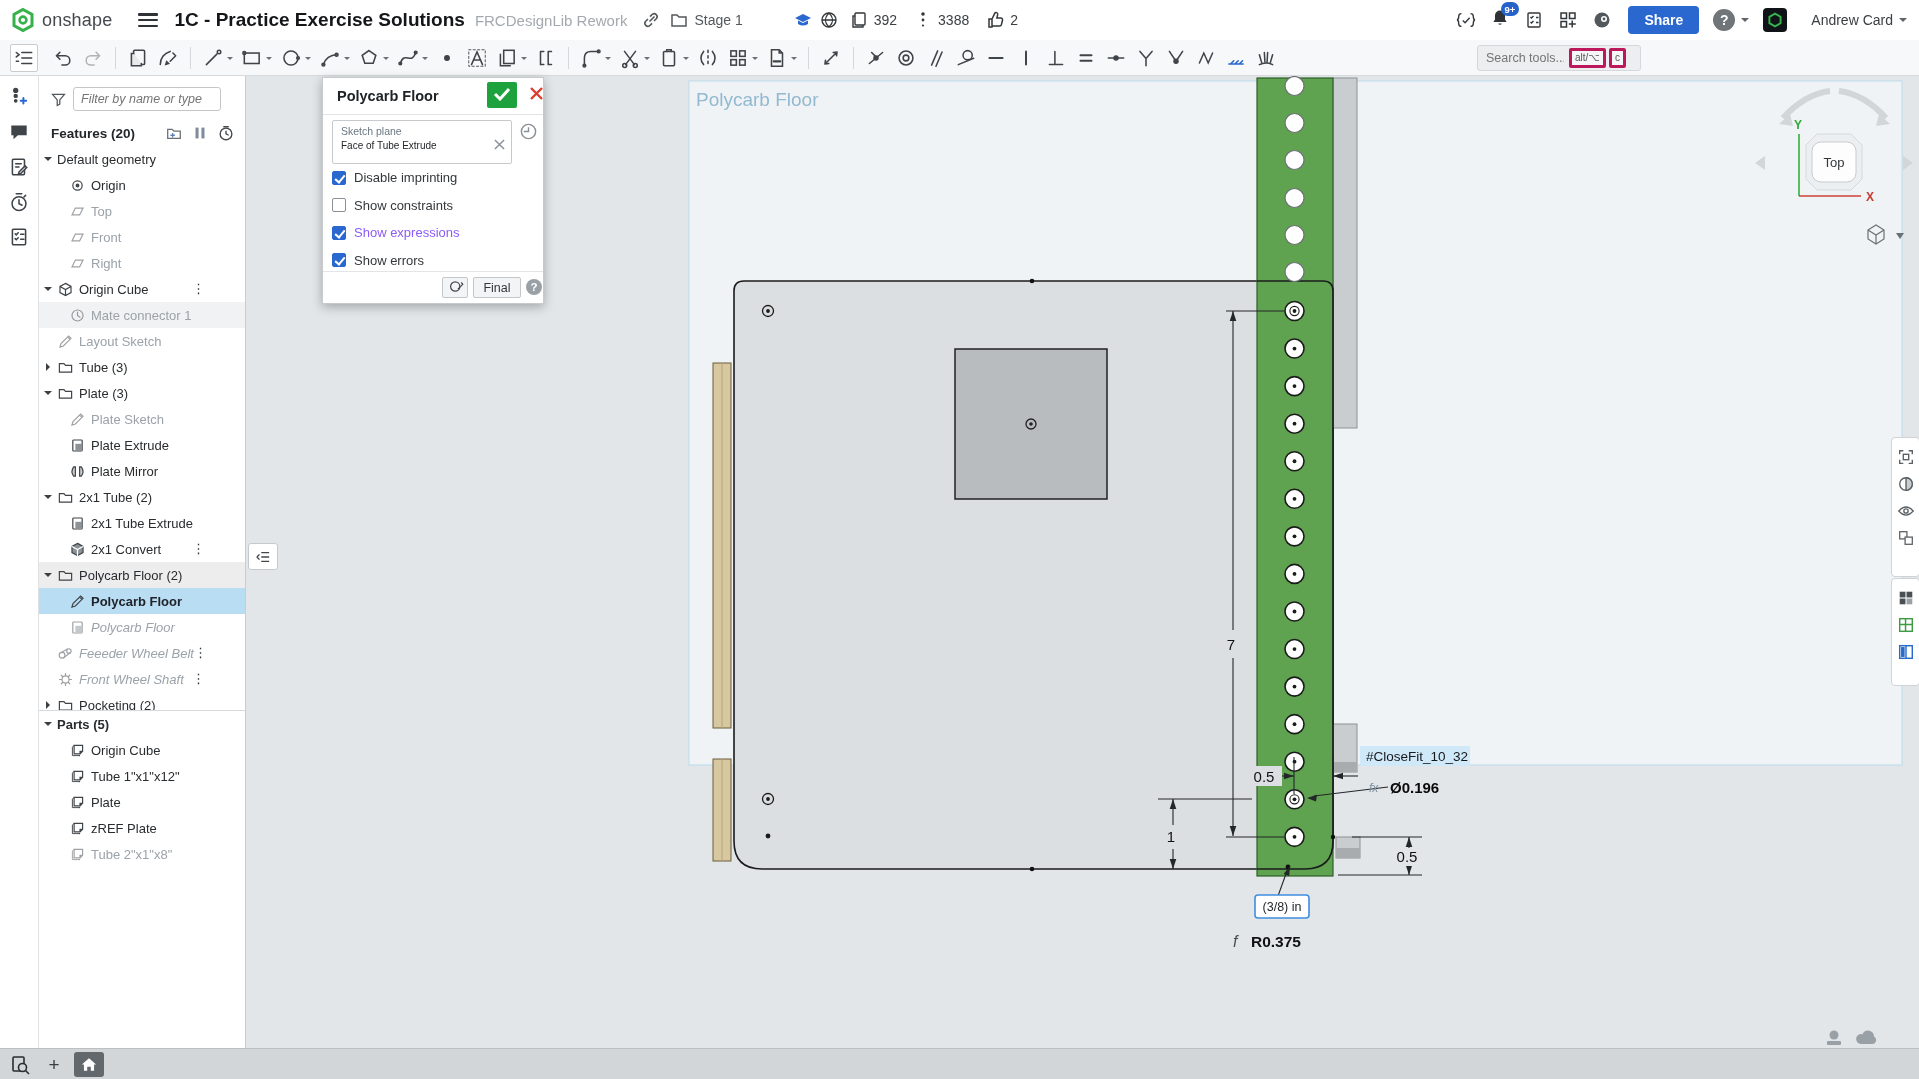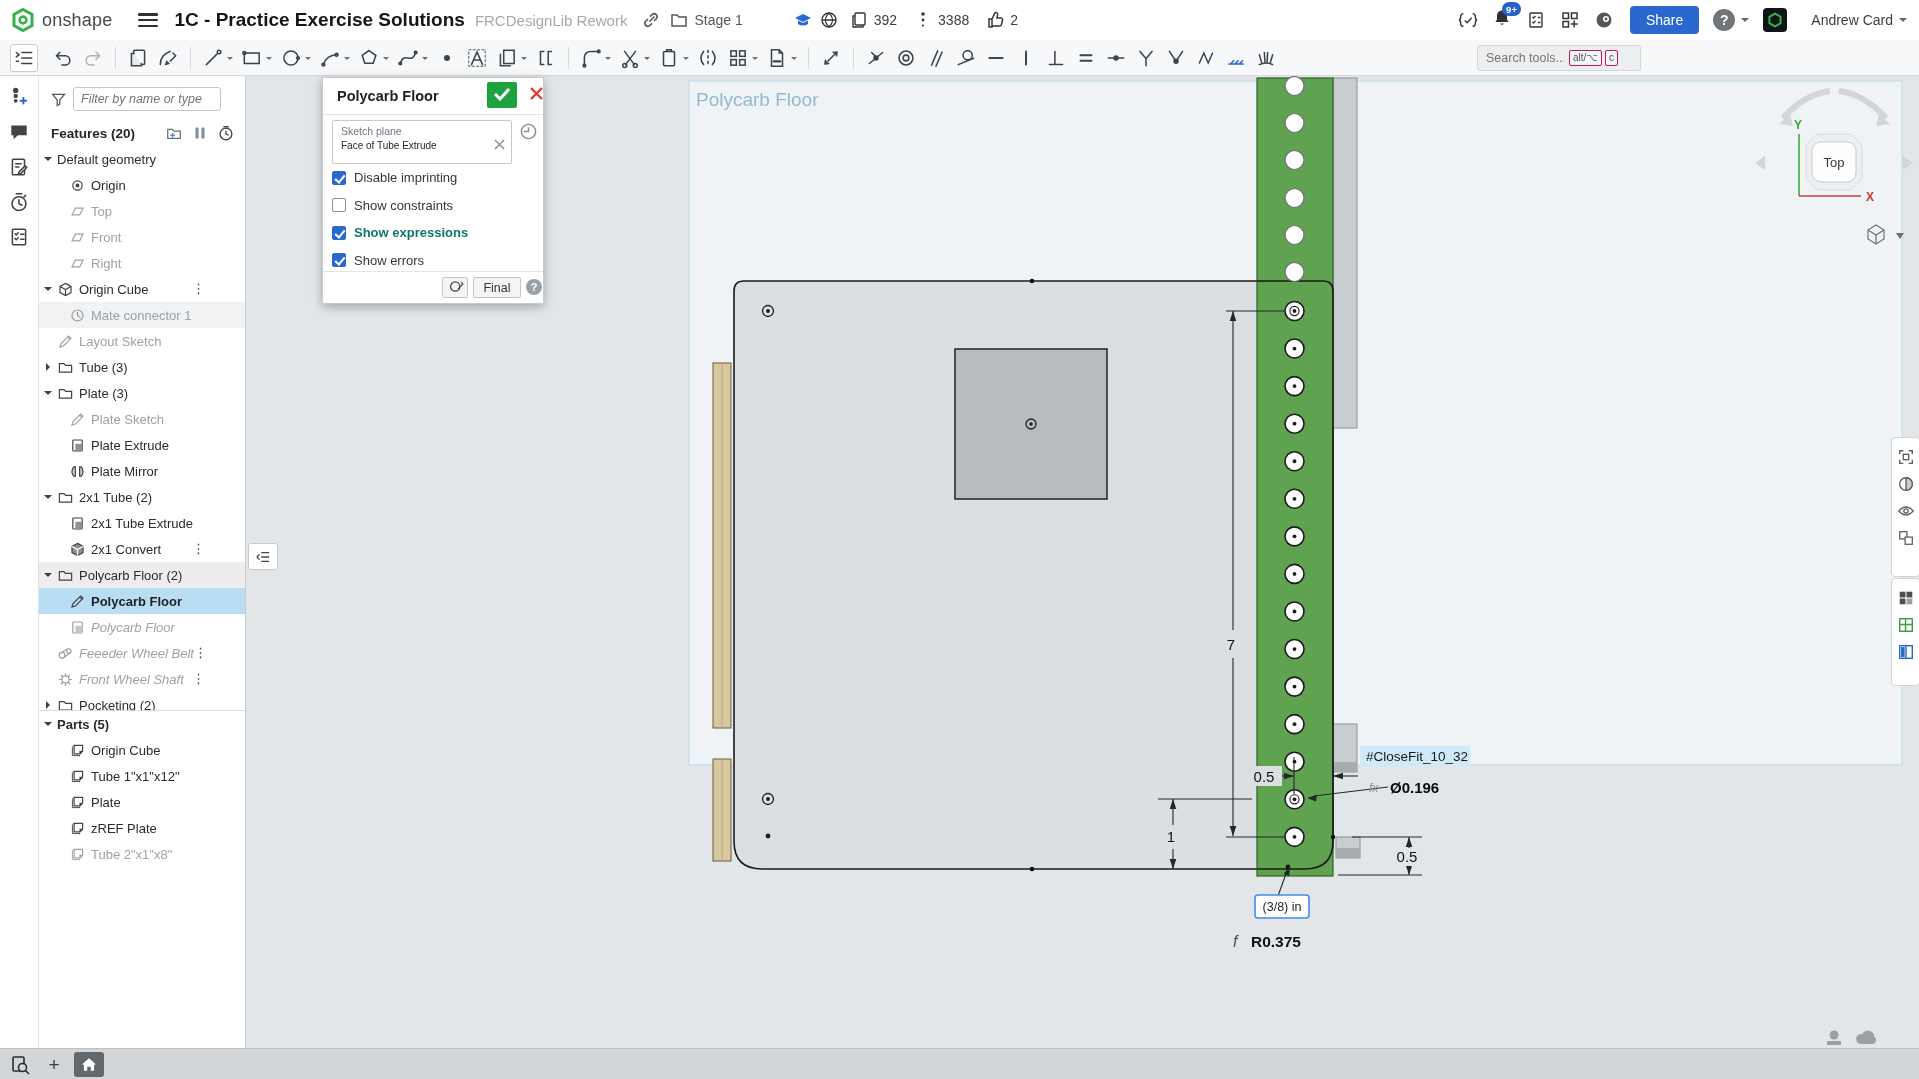--- a/index.html
+++ b/index.html
@@ -11,40 +11,40 @@
   #topbar .gap{width:14px;}
   .logo-swirl{width:26px;height:26px;margin-left:10px;}
   .logo-text{font-size:18px;color:#45494d;margin-left:6px;letter-spacing:.2px;}
   .burger{width:20px;height:14px;margin-left:26px;display:flex;flex-direction:column;justify-content:space-between;cursor:pointer;}
   .burger span{height:2.5px;background:#2f3337;border-radius:1px;}
   .doc-title{font-size:19px;font-weight:bold;color:#141619;margin-left:16px;white-space:nowrap;}
   .doc-sub{font-size:15px;color:#a3a9ae;margin-left:10px;white-space:nowrap;}
   .tb-ic{width:20px;height:20px;flex:none;}
   .stat{font-size:14px;color:#3c4043;margin:0 2px 0 5px;}
   .share-btn{background:#2a67cf;color:#fff;font-size:14px;border:none;border-radius:4px;
-             height:28px;padding:0 16px;margin-left:16px;cursor:pointer;}
+             height:28px;padding:0 16px;margin-left:16px;cursor:pointer;font-weight:bold;}
   .badge{position:absolute;top:-6px;right:-9px;background:#2563c9;color:#fff;font-size:9.5px;
          border-radius:8px;padding:1.5px 4px;font-weight:bold;}
   .user-name{font-size:14px;color:#3c4043;margin-left:24px;}
   .caret-dn{width:0;height:0;border:4px solid transparent;border-top-color:#5f6468;margin-left:6px;margin-top:4px;}
   .avatar{width:24px;height:24px;border-radius:4px;background:#101418;margin-left:14px;display:flex;align-items:center;justify-content:center;}
   
   #toolbar{position:absolute;left:0;top:40px;width:1919px;height:36px;background:#f7f8f9;
            border-bottom:1px solid #d8dbdd;display:flex;align-items:center;padding-left:6px;box-sizing:border-box;z-index:30;}
   .tool{display:flex;align-items:center;margin:0 4px;cursor:pointer;flex:none;}
   .tool .ic{width:22px;height:22px;}
   .tool.boxed{border:1px solid #c9cdd0;background:#fff;border-radius:2px;padding:2px;margin-right:10px;}
   .tool.disabled{opacity:.38;}
   .tsep{width:1px;height:22px;background:#d5d8da;margin:0 7px;flex:none;}
   .tb-caret{width:0;height:0;border:3.5px solid transparent;border-top-color:#6b7074;margin:4px 0 0 3px;}
   #tool-search{margin-left:auto;margin-right:278px;display:flex;align-items:center;
                background:#eceeef;border:1px solid #d5d8da;border-radius:3px;height:24px;padding:0 6px;width:150px;}
   #tool-search input{border:none;background:transparent;outline:none;font-size:12.5px;width:78px;
                      font-family:"Liberation Sans",sans-serif;color:#444;}
-  .kbd{font-size:10px;color:#555;background:#f5f6f7;border:1px solid #be185d;border-radius:2px;
+  .kbd{font-size:10px;color:#555;background:#f5f6f7;border:3px solid #be185d;border-radius:2px;
        padding:0 3px;margin-left:3px;line-height:14px;}
   
   #leftstrip{position:absolute;left:0;top:76px;width:39px;height:1003px;background:#fff;
              border-right:1px solid #dfe2e4;z-index:20;display:flex;flex-direction:column;align-items:center;padding-top:10px;box-sizing:border-box;}
   #leftstrip .sic{width:22px;height:22px;margin-bottom:13px;cursor:pointer;}
   
   #features{position:absolute;left:39px;top:76px;width:206px;height:1003px;background:#fff;
             border-right:1px solid #c9cdd0;z-index:20;font-size:13px;}
   #filter-row{position:absolute;left:0;top:8px;width:206px;height:30px;display:flex;align-items:center;}
   #filter-input{margin-left:6px;width:148px;height:24px;border:1px solid #c3c7c9;border-radius:3px;
@@ -987,21 +987,21 @@
         <div class="chk-row" style="top: 92px;">
           <span class="chk on"></span>
           <span style="color: rgb(51, 55, 58);">Disable imprinting</span>
         </div>
         <div class="chk-row" style="top: 119.5px;">
           <span class="chk off"></span>
           <span style="color: rgb(51, 55, 58);">Show constraints</span>
         </div>
         <div class="chk-row" style="top: 147px;">
           <span class="chk on"></span>
-          <span style="color: #0f766e; font-weight: bold;">Show expressions</span>
+          <span style="color: #8b5cf6;">Show expressions</span>
         </div>
         <div class="chk-row" style="top: 174.5px;">
           <span class="chk on"></span>
           <span style="color: rgb(51, 55, 58);">Show errors</span>
         </div>
       </div>
     <div id="dlg-hr2"></div>
     <button id="dlg-sketchbtn">
       <svg width="16" height="13" viewBox="0 0 18 14" stroke="#44484c" fill="none" stroke-width="1.4">
           <circle cx="7" cy="7" r="5.2"></circle>

